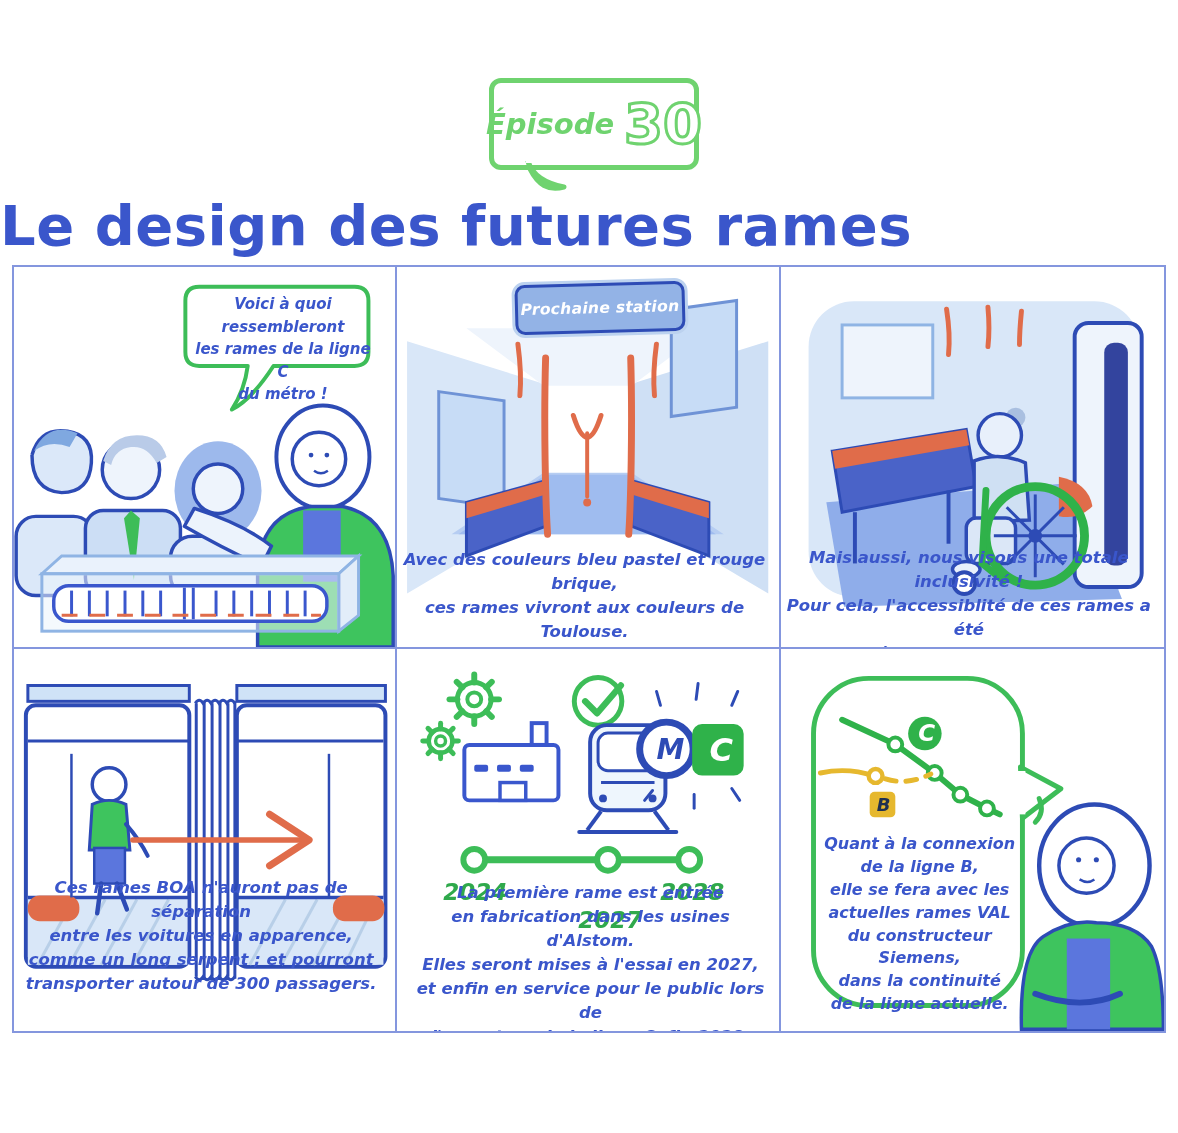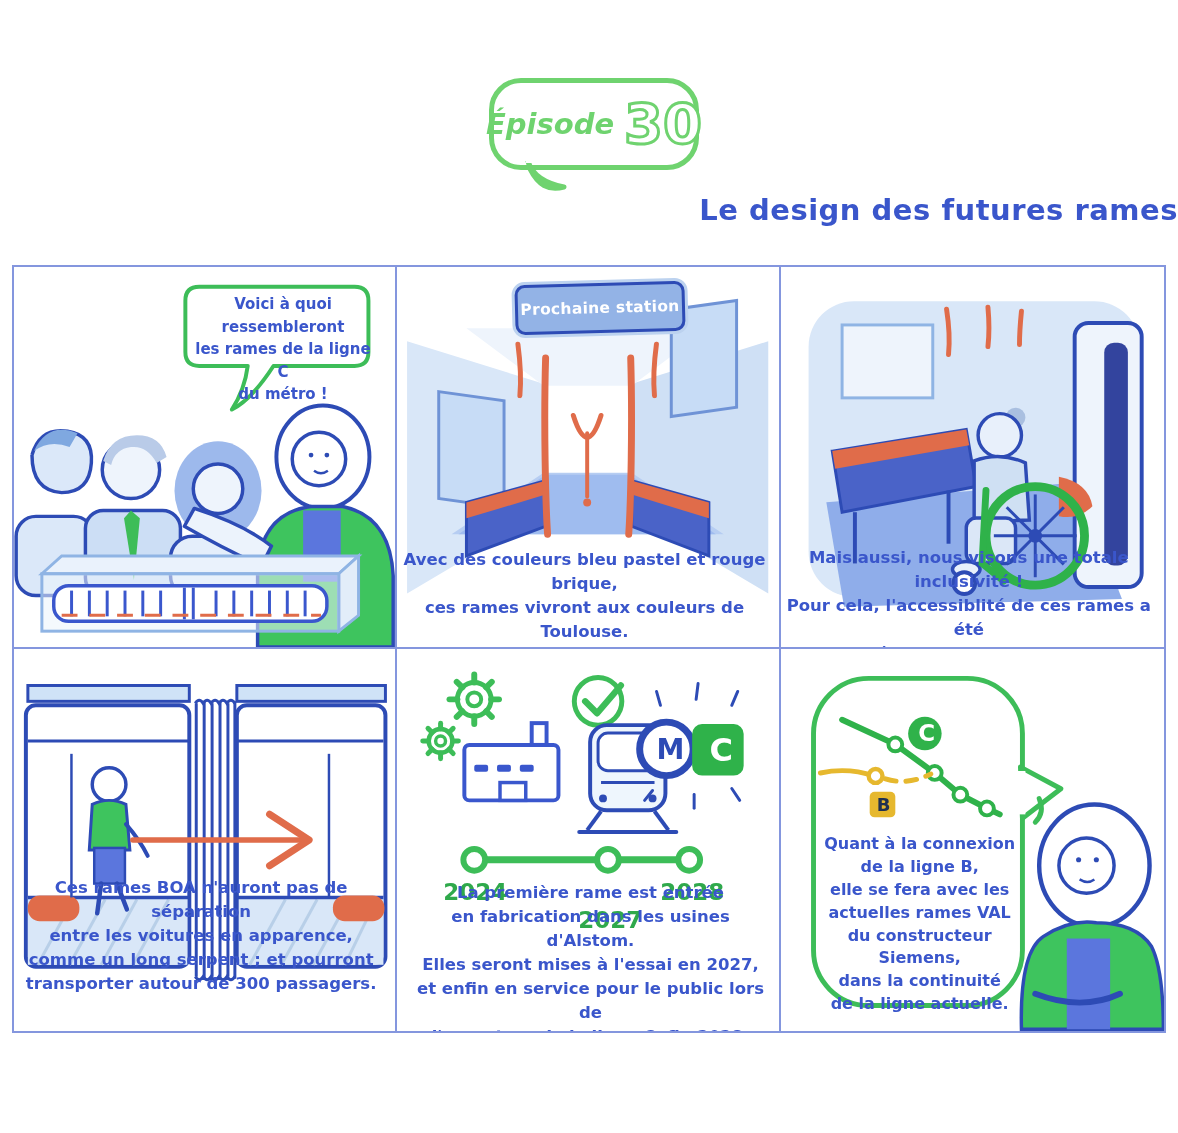--- a/index.html
+++ b/index.html
@@ -13,37 +13,37 @@
     --border:#8496de;
     --lblue:#d9e7f8;
   }
   html,body{margin:0;padding:0;background:#fff;}
   body{width:1178px;height:1133px;position:relative;overflow:hidden;
        font-family:"DejaVu Sans","Liberation Sans",sans-serif;}
   .page{position:absolute;inset:0;}
 
   
   .badge{position:absolute;left:489px;top:78px;width:200px;height:82px;
-         border:5px solid var(--green-badge);border-radius:32px;background:#fff;
+         border:5px solid var(--green-badge);border-radius:12px;background:#fff;
          display:flex;align-items:center;justify-content:center;gap:10px;}
   .badge-label{color:var(--green-badge);font-size:29px;font-weight:700;font-style:italic;}
   .badge-number{color:#fff;font-size:56px;font-weight:800;line-height:1;
                 -webkit-text-stroke:3px var(--green-badge);
                 text-shadow:0 0 1px var(--green-badge);}
   .badge-tail{position:absolute;left:28px;top:78px;}
 
   
-  .title{position:absolute;left:0;top:193px;width:100%;margin:0;text-align:right;
-         color:var(--blue-text);font-size:29px;font-weight:800;letter-spacing:.5px;}
+  .title{position:absolute;left:0;top:193px;width:100%;margin:0;text-align:left;
+         color:var(--blue-text);font-size:56px;font-weight:800;letter-spacing:.5px;}
 
   
   .grid{position:absolute;left:12px;top:265px;width:1154px;height:768px;
         display:grid;grid-template-columns:repeat(3,1fr);grid-template-rows:repeat(2,1fr);
         border:2px solid var(--border);box-sizing:border-box;background:#fff;}
-  .panel{position:relative;overflow:hidden;box-sizing:border-box;}
+  .panel{position:relative;overflow:hidden;box-sizing:border-box;font-style:italic;}
   .panel.br{border-right:2px solid var(--border);}
   .panel.bb{border-bottom:2px solid var(--border);}
   .illust{position:absolute;inset:0;width:100%;height:100%;}
 
   .caption{position:absolute;left:4px;right:11px;text-align:center;
            color:var(--blue-text);font-weight:700;font-size:16.5px;line-height:1.45;
            white-space:pre-line;}
   .caption p{margin:0 0 14px 0;white-space:pre-line;}
 
   .bubble-text{position:absolute;text-align:center;color:var(--blue-text);

